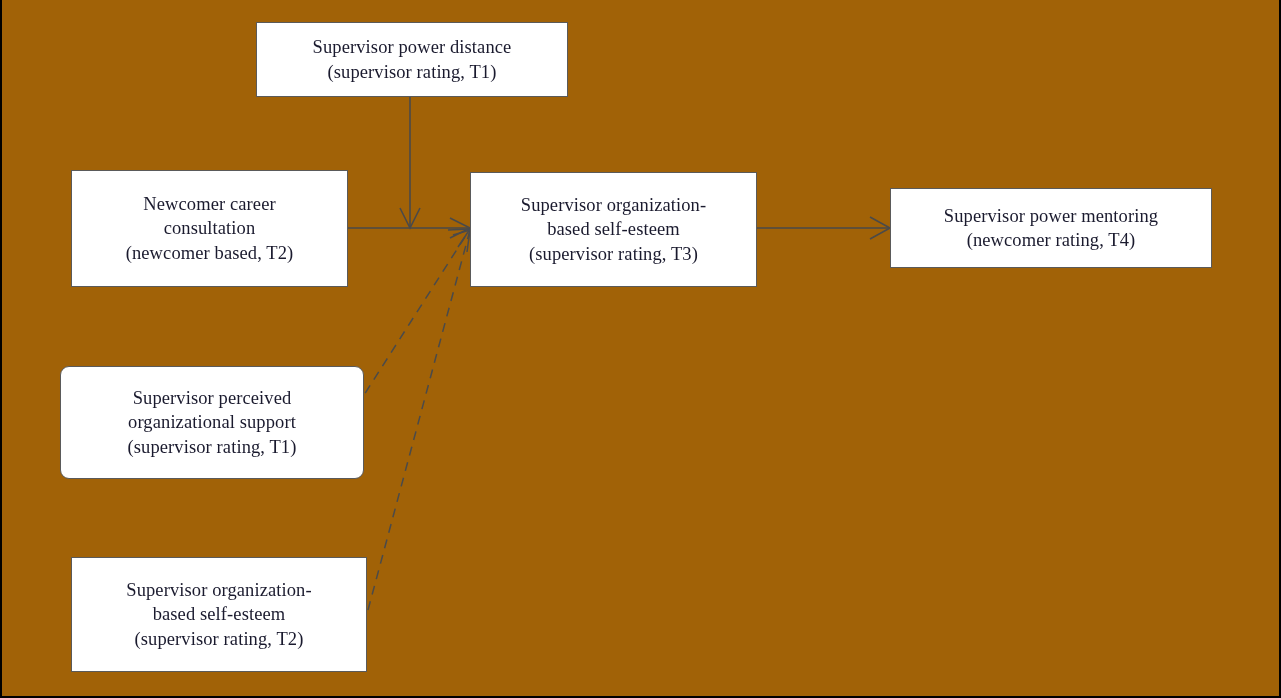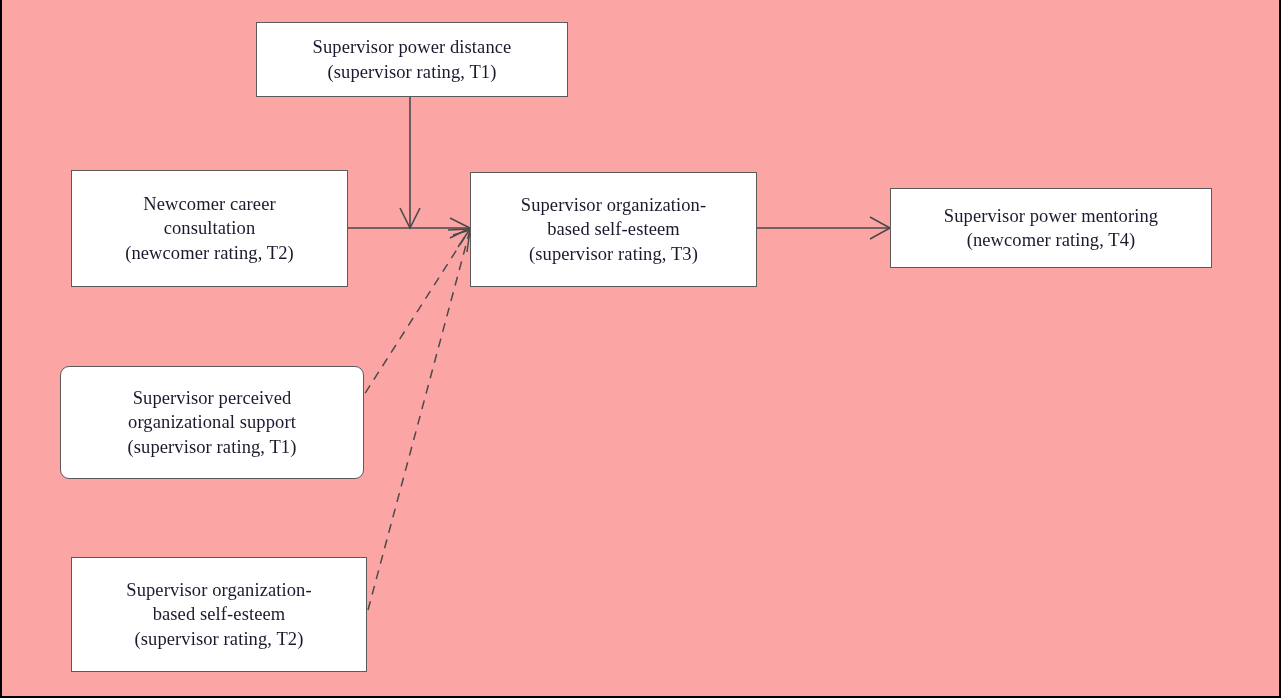--- a/index.html
+++ b/index.html
@@ -4,21 +4,21 @@
 <style>
   html, body {
     margin: 0;
     padding: 0;
     background: #ffffff;
   }
   #canvas {
     position: relative;
     width: 1281px;
     height: 698px;
-    background: #fca5a5;
+    background: #a16207;
     font-family: "Liberation Serif", "DejaVu Serif", serif;
     overflow: hidden;
     text-decoration: underline;
   }
   .frame-border {
     position: absolute;
     background: #000000;
   }
   .frame-left  { left: 0; top: 0; width: 2px; height: 698px; }
   .frame-right { right: 0; top: 0; width: 2px; height: 698px; }
@@ -90,21 +90,21 @@
     </g>
   </svg>
 
   <div class="node" id="node-0" style="left: 256px; top: 22px; width: 312px; height: 75px;">
     <span class="node-label">Supervisor power distance
 (supervisor rating, T1)</span>
   </div>
   <div class="node" id="node-1" style="left: 71px; top: 170px; width: 277px; height: 117px;">
     <span class="node-label">Newcomer career
 consultation
-(newcomer rating, T2)</span>
+(newcomer based, T2)</span>
   </div>
   <div class="node" id="node-2" style="left: 470px; top: 172px; width: 287px; height: 115px;">
     <span class="node-label">Supervisor organization-
 based self-esteem
 (supervisor rating, T3)</span>
   </div>
   <div class="node" id="node-3" style="left: 890px; top: 188px; width: 322px; height: 80px;">
     <span class="node-label">Supervisor power mentoring
 (newcomer rating, T4)</span>
   </div>

